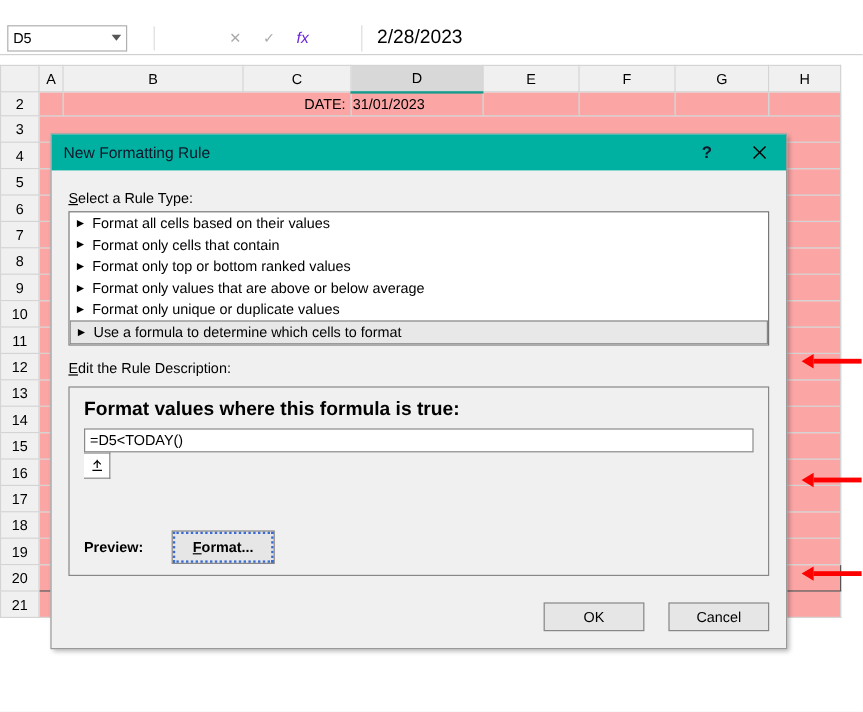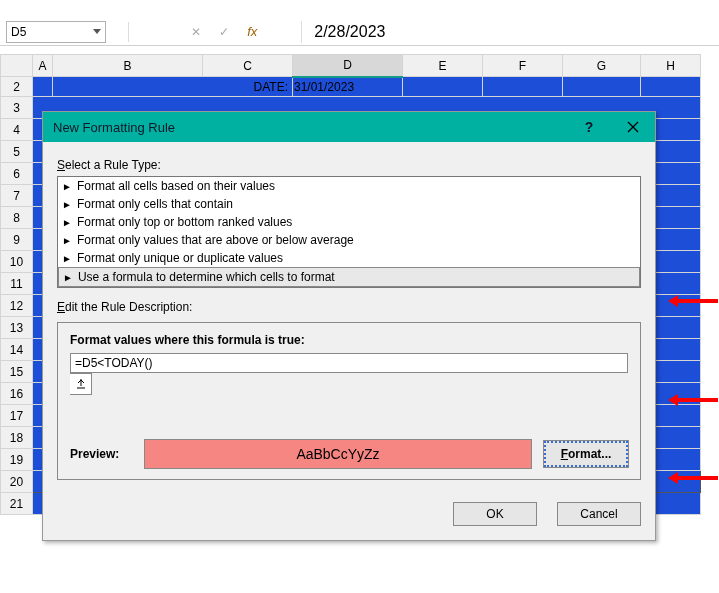--- a/index.html
+++ b/index.html
@@ -5,33 +5,33 @@
   * { box-sizing: border-box; font-family: "Segoe UI", Arial, sans-serif; }
   body { margin: 0; background: #fff; width: 719px; height: 593px; overflow: hidden; position: relative; }
 
   
   .formula-bar { display: flex; align-items: center; height: 28px; border-bottom: 1px solid #d0d0d0; background: #fff; padding-left: 6px; gap: 16px; position: absolute; top: 18px; left: 0; right: 0; }
   .name-box { width: 100px; height: 22px; border: 1px solid #b0b0b0; background: #fff; display: flex; align-items: center; justify-content: space-between; padding: 0 4px; font-size: 12px; }
   .name-box .dd { width: 0; height: 0; border-left: 4px solid transparent; border-right: 4px solid transparent; border-top: 5px solid #555; }
   .fx-group { display: flex; align-items: center; gap: 18px; color: #888; margin-left: 40px;}
   .fx-check { color: #aaa; font-size: 12px; }
   .fx-x { color: #aaa; font-size: 12px; }
-  .fx { font-style: italic; font-size: 13px; color: #a16207; }
+  .fx { font-style: italic; font-size: 13px; color: #6d28d9; }
   .formula-value { margin-left: 28px; font-size: 16px; border-left: 1px solid #ddd; padding-left: 12px; height: 22px; display:flex; align-items:center; flex:1;}
   .fb-sep { width:1px; height:20px; background:#ddd; margin:0 6px;}
 
   
   .grid-wrap { position: absolute; top: 54px; left: 0; right: 0; bottom: 0; }
   .grid { border-collapse: collapse; table-layout: fixed; }
   .grid th, .grid td { border: 1px solid #d4d4d4; font-size: 12px; font-weight: normal; }
   .grid .corner { width: 32px; height: 20px; background: #f0f0f0; }
   .grid .col-h { background: #f0f0f0; text-align: center; height: 20px; }
   .grid .col-h.active { background: #d8d8d8; border-bottom:2px solid #139c8a;}
   .grid .row-h { width: 32px; background: #f0f0f0; text-align: center; }
-  .grid td.cell { background: #1d4ed8; }
+  .grid td.cell { background: #fca5a5; }
   .cA{width:20px;} .cB{width:150px;} .cC{width:90px;} .cD{width:110px;} .cE{width:80px;} .cF{width:80px;} .cG{width:78px;} .cH{width:60px;}
   .grid tr { height: 22px; }
   .grid tr.r2 { height: 20px;}
   
   .date-banner { font-weight: bold; font-size: 14px; text-align: right; padding-right: 4px;}
   .data-row td.cell { border: 1px solid #555; padding: 0 4px; text-align:left;}
   .data-row td.cell.center { text-align:center;}
 
   
   .dialog { position: absolute; left: 42px; top: 111px; width: 614px; background: #f0f0f0; border: 1px solid #999; box-shadow: 2px 2px 4px rgba(0,0,0,0.3); }
@@ -42,21 +42,21 @@
   .dlg-close svg line { stroke: #000; stroke-width: 1.2; }
 
   .dlg-body { padding: 10px 14px 12px 14px; font-size: 12px; }
   .section-label { display: inline-block; margin: 6px 0 4px 0; }
   .section-label .ul { text-decoration: underline; }
   .rule-list { border: 1px solid #777; background: #fff; }
   .rule-item { padding: 2px 6px 2px 4px; border-bottom: 0; display:flex; align-items:center; gap:2px;}
   .rule-item.selected { background: #e8e8e8; border: 1px solid #888; }
   .rule-bullet { font-size: 10px; margin-right: 3px; }
   .edit-panel { border: 1px solid #888; background: #f0f0f0; padding: 10px 12px; margin-top: 4px; }
-  .edit-panel-label { font-weight: bold; font-size: 12px; }
+  .edit-panel-label { font-weight: bold; font-size: 16px; }
   .formula-input-row { display: flex; margin-top: 6px; flex-direction: column; }
   .formula-input { flex: 1; border: 1px solid #888; background: #fff; padding: 2px 4px; font-size: 12px; height: 22px; display:flex; align-items:center;}
   .collapse-btn { width: 22px; height: 22px; border: 1px solid #888; border-left: none; background: #fff; display:flex; align-items:center; justify-content:center;}
   .collapse-btn svg { width: 10px; height: 10px; }
   .preview-row { display: flex; align-items: center; margin-top: 44px; gap: 12px;}
   .preview-label { font-weight: bold; width: 62px;}
   .preview-box { flex: 1; height: 30px; border: 1px solid #888; background: #f58682; display: flex; align-items: center; justify-content: center; font-size: 14px; }
   .format-btn { width: 84px; height: 26px; border: 2px dotted #3a6cd6; outline: 1px solid #888; background: #e6e6e6; font-size: 12px; display:flex; align-items:center; justify-content:center;font-weight:bold;}
   .format-btn .ul { text-decoration: underline; }
   .dlg-footer { display: flex; justify-content: flex-end; gap: 20px; padding: 10px 14px 14px; }
@@ -253,23 +253,20 @@
             <span>=D5&lt;TODAY()</span>
           </div>
         <div class="collapse-btn">
           <svg viewBox="0 0 10 10">
               <path d="M5 0 L5 7 M2 4 L5 1 L8 4 M1 9 L9 9" stroke="#000" stroke-width="1" fill="none"></path>
             </svg>
         </div>
       </div>
       <div class="preview-row">
         <div class="preview-label">Preview:</div>
-        <div class="preview-box">
-            <span>AaBbCcYyZz</span>
-          </div>
         <div class="format-btn">
             <span><span class="ul">F</span><span>ormat...</span></span>
           </div>
       </div>
     </div>
   </div>
   <div class="dlg-footer">
     <div class="std-btn">OK</div>
     <div class="std-btn">Cancel</div>
   </div>

